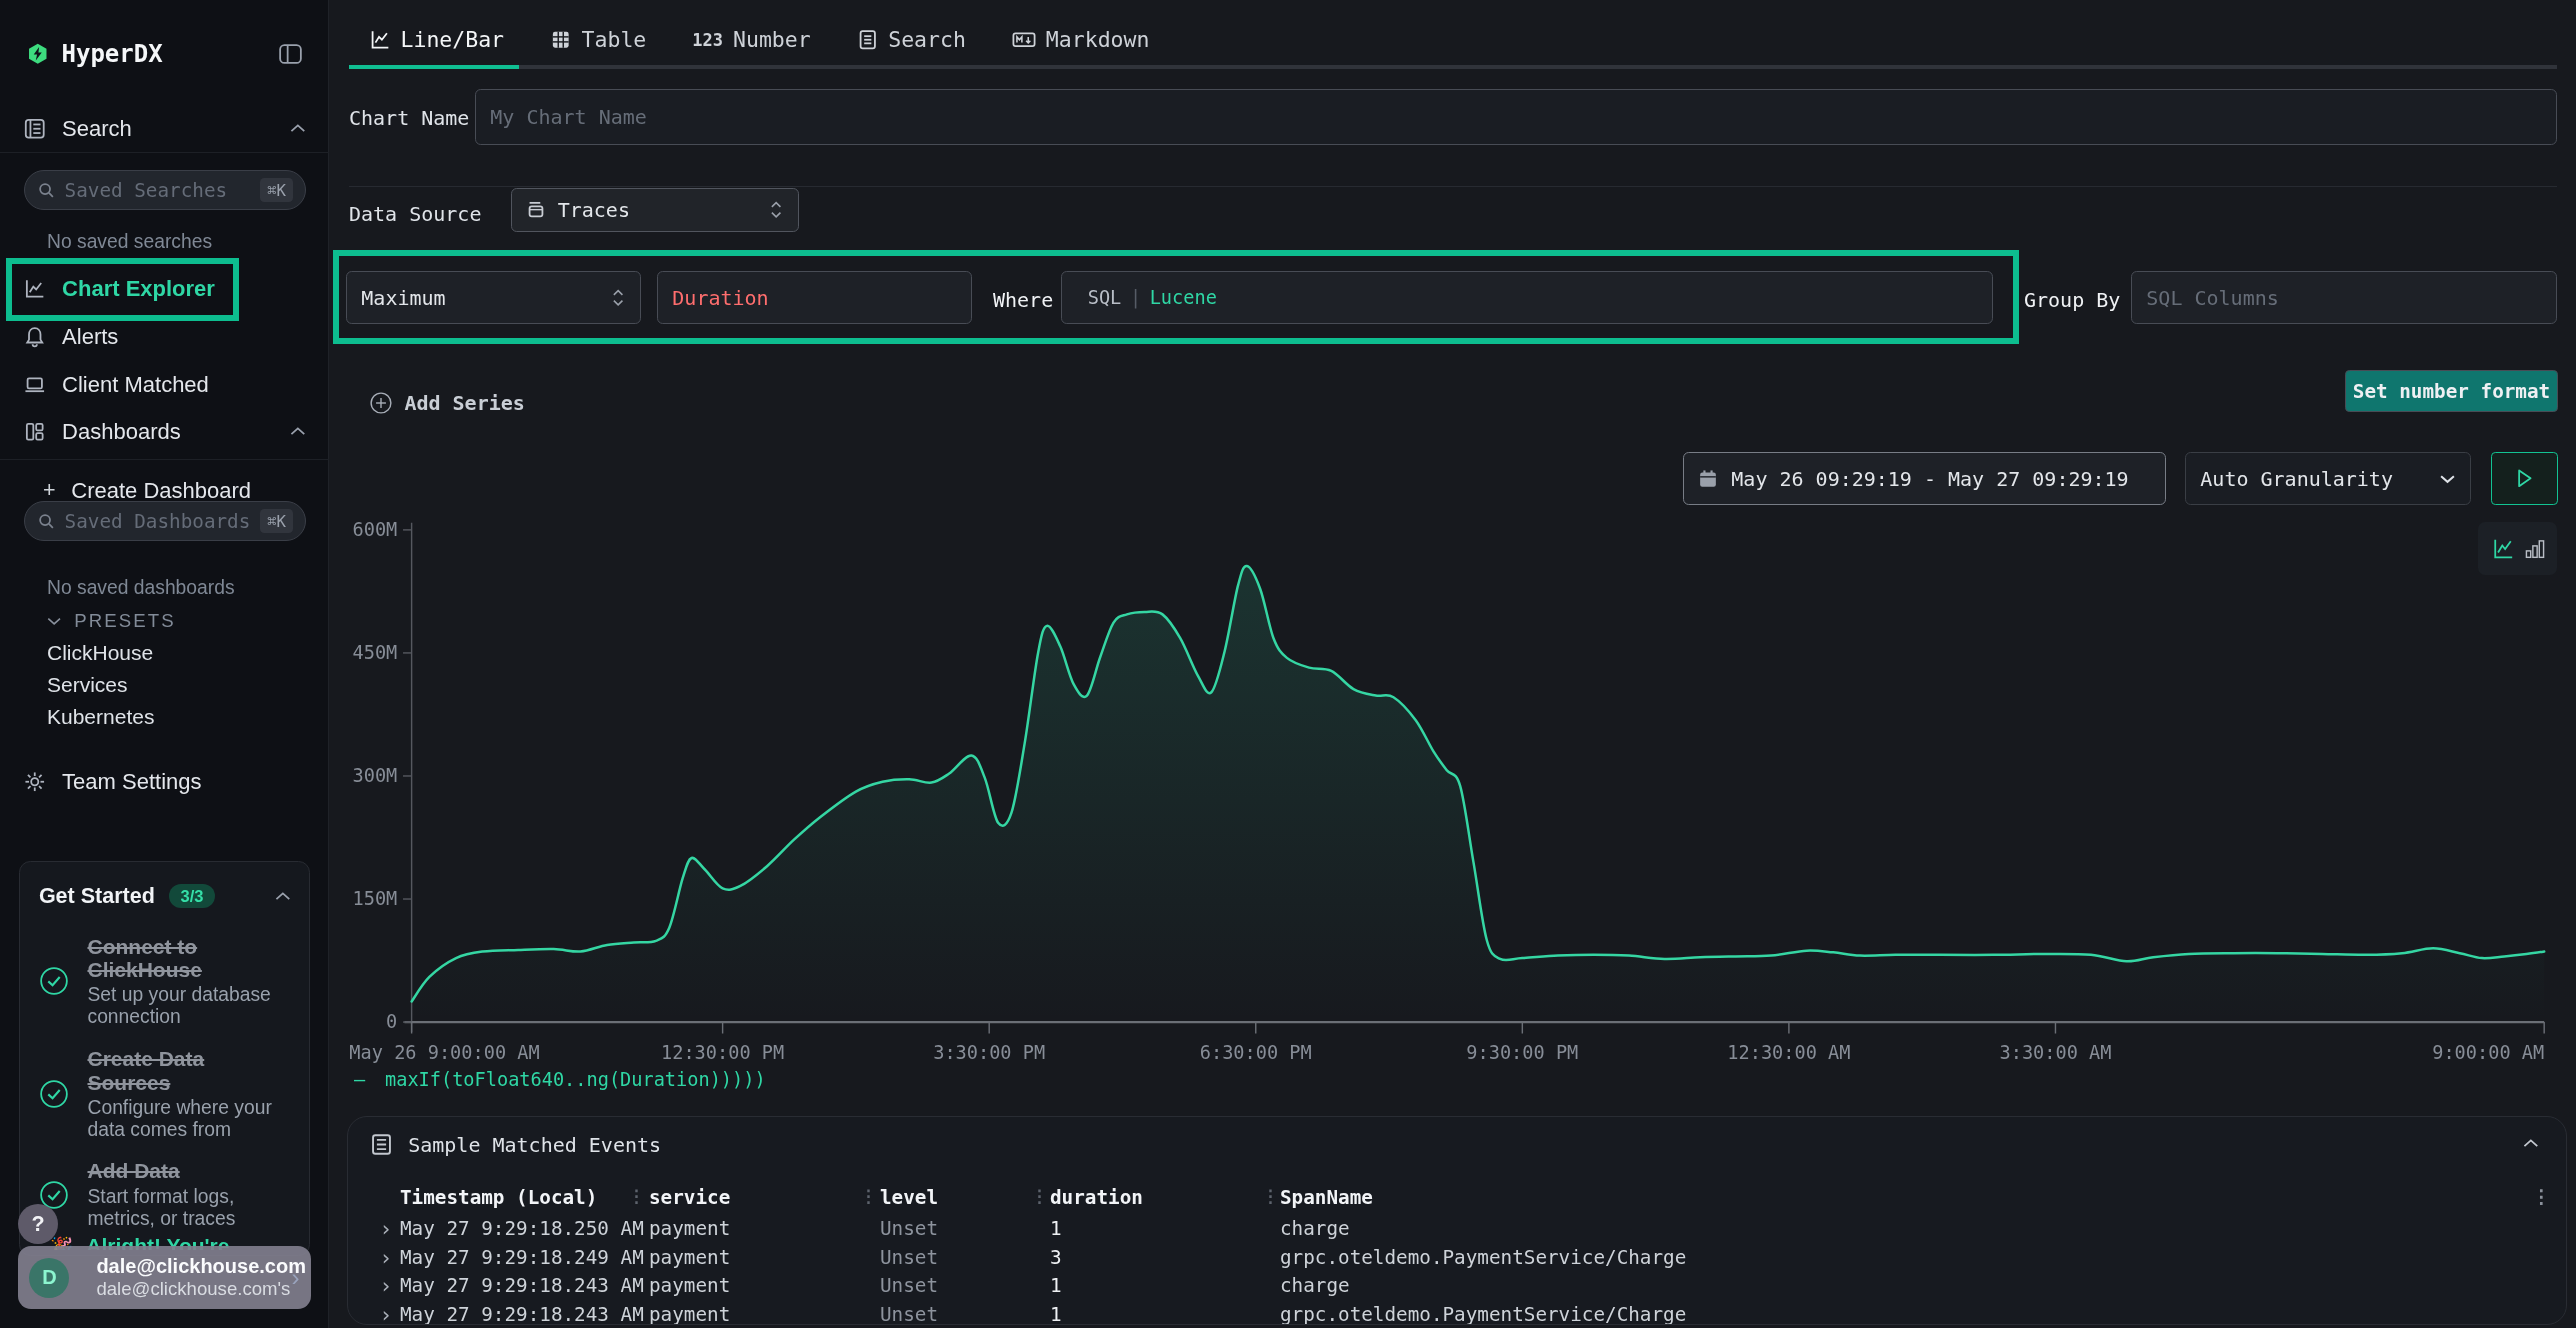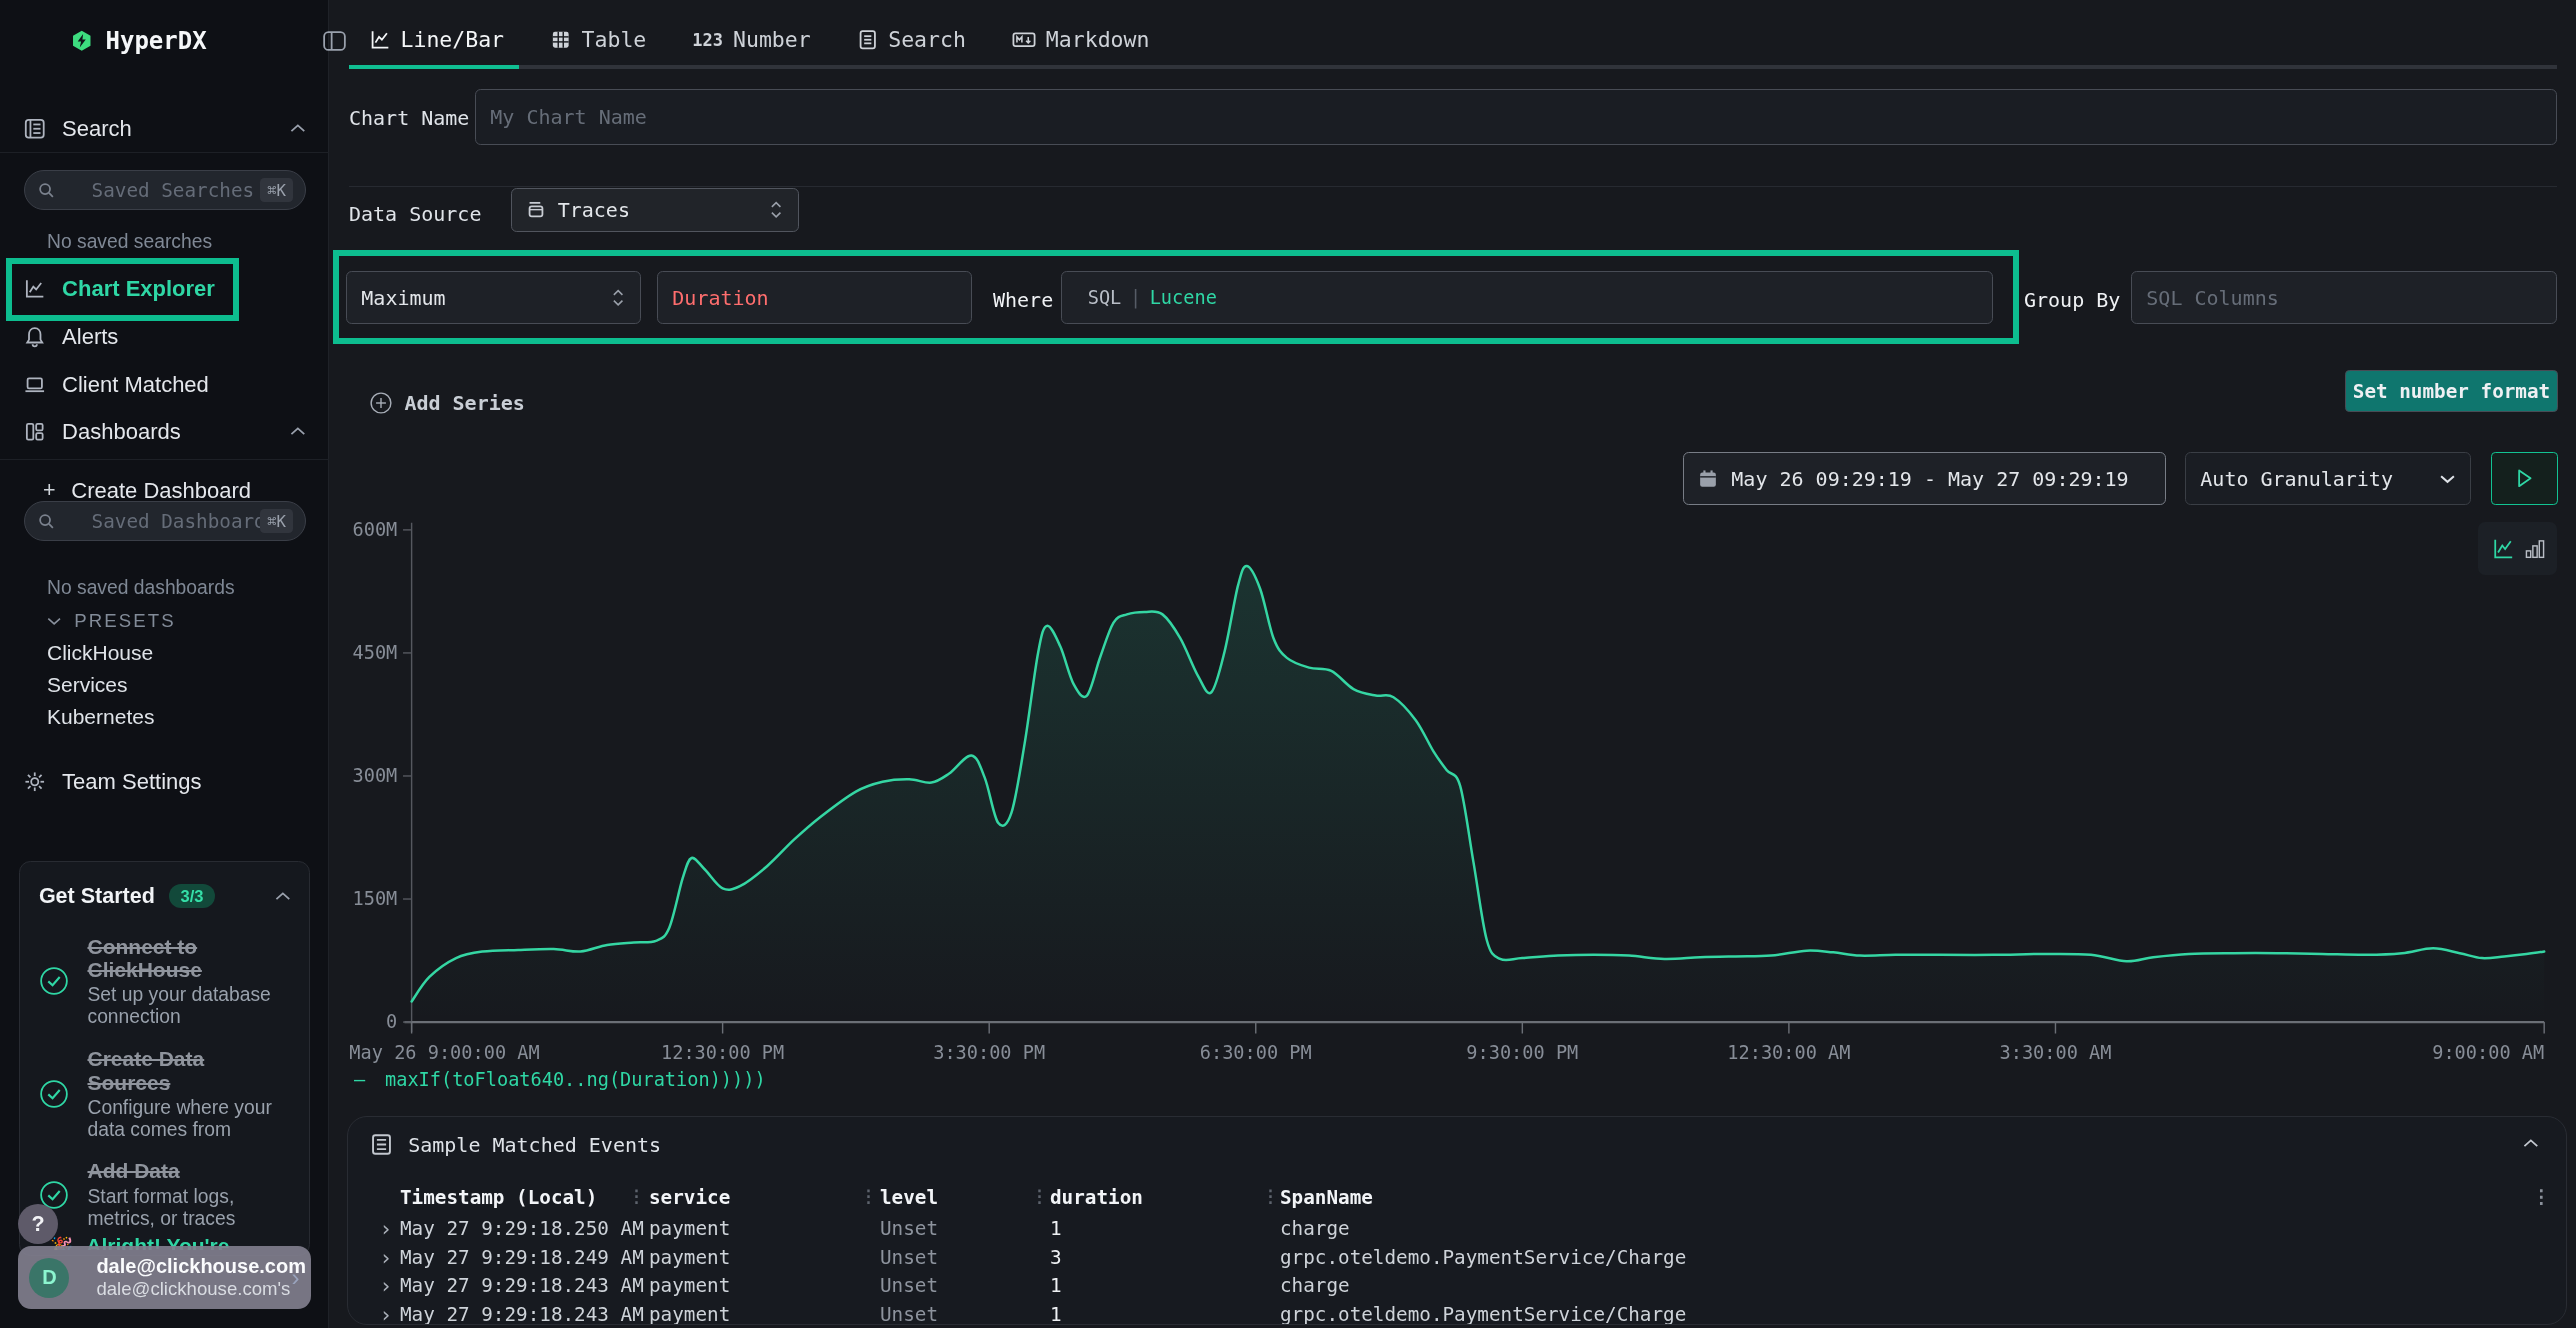--- a/index.html
+++ b/index.html
@@ -14,21 +14,21 @@
   svg { display:block; }
 
   
   #sidebar { position:absolute; left:0; top:0; width:329px; height:1328px;
     background:#0e1015; border-right:1.4px solid #1f2228; z-index:2; }
   .side-row { position:absolute; left:0; width:329px; display:flex; align-items:center; }
   .side-label { font-size:22px; color:#e4e7ec; }
   .side-icon { width:21.5px; height:21.5px; flex:0 0 auto; }
   .pill { position:absolute; left:23.6px; width:282px; height:40px; border-radius:20px;
     background:#22262d; border:1.4px solid #3a3e47; display:flex; align-items:center; padding:0 11.4px 0 13px; }
-  .pill input { flex:1; background:transparent; border:none; outline:none; font:19.3px "DejaVu Sans Mono",monospace; color:#c7ccd3; min-width:0;margin-left:27px; }
+  .pill input { flex:1; background:transparent; border:none; outline:none; font:19.3px "DejaVu Sans Mono",monospace; color:#c7ccd3; min-width:0; }
   .pill input::placeholder { color:#656c78; }
   .kbd { background:#31353d; color:#9aa1ac; font-size:15.7px; border-radius:4.3px; padding:2.1px 7.2px; }
   .muted { color:#7f8895; font-size:19.3px; }
   .ann { position:absolute; border:6.4px solid #0dbd8f; pointer-events:none; z-index:30; }
   .chev-up { width:15.7px; height:8.6px; }
   .gs-title { font-size:21px; font-weight:bold; color:#8f949d; text-decoration:line-through; line-height:1.12; }
   .gs-sub { font-size:19.3px; color:#99a1ac; line-height:1.14; margin-top:2.9px; }
 
   
   #main { position:absolute; left:329px; top:0; width:2247px; height:1328px; }
@@ -43,21 +43,21 @@
   .tick { fill:#878d97; font:26px "DejaVu Sans Mono",monospace; }
   .hdl { color:#5d636d; font-size:17px; }
   .cellc { color:#ced3d9; font-size:19.3px; }
   .row-chev { color:#a9afb8; font-size:21px; }
 </style>
 </head>
 <body>
 
 <div id="sidebar">
 
-  <div class="side-row" style="top:22px; height:37px; padding:0 27px;margin-left:44px;">
+  <div class="side-row" style="top:35px; height:37px; padding:0 27px;">
     <svg class="side-icon" width="21.5" height="23" viewBox="0 0 30 32">
       <polygon points="15,1 28,8.5 28,23.5 15,31 2,23.5 2,8.5" fill="#3ddc7f"></polygon>
       <polygon points="17,6 9,17 14,17 12,26 21,14 16,14" fill="#10131a"></polygon>
     </svg>
     <span class="mono" style="font-size:24px; font-weight:bold; color:#f5f7f9; margin-left:13px;">HyperDX</span>
     <svg style="margin-left:auto;" width="23" height="20" viewBox="0 0 32 28">
       <rect x="1.5" y="1.5" width="29" height="25" rx="6" fill="none" stroke="#9aa1ad" stroke-width="2.5"></rect>
       <line x1="12" y1="1.5" x2="12" y2="26.5" stroke="#9aa1ad" stroke-width="2.5"></line>
     </svg>
   </div>

